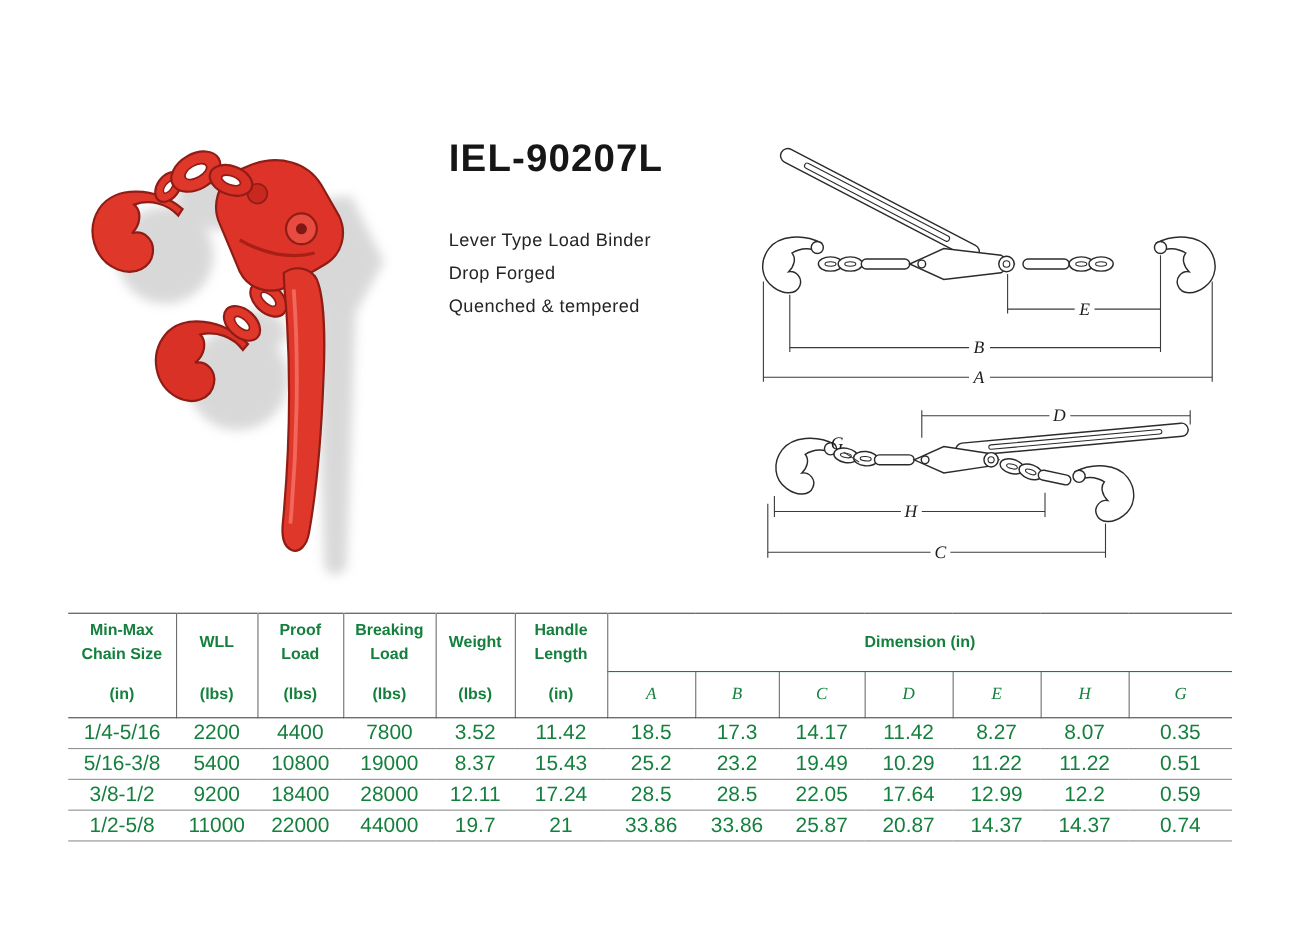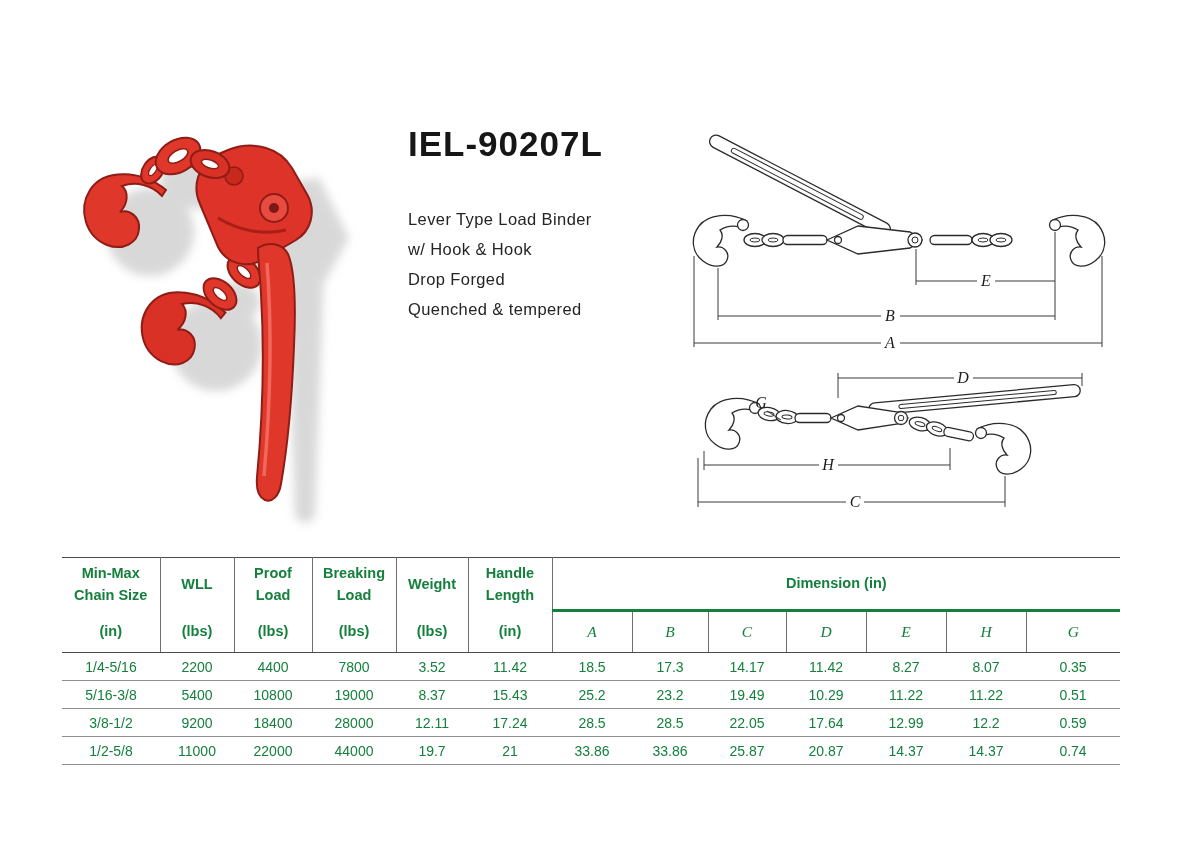--- a/index.html
+++ b/index.html
@@ -37,27 +37,27 @@
     border-top: 1.3px solid #4a4a4a;
   }
   .spec-table th, .spec-table td { padding: 0; }
   .h-main {
     border-right: 1px solid #6e6e6e;
     border-bottom: 1.3px solid #4a4a4a;
     vertical-align: top; font-weight: bold; font-size: 14.5px;
   }
   .h-top { height: 52px; display: flex; flex-direction: column; justify-content: center; line-height: 1.55; }
   .h-unit { height: 42px; display: flex; align-items: center; justify-content: center; }
-  .h-group { height: 52px; vertical-align: middle; border-bottom: 3px solid #15803d; font-weight: bold; font-size: 14.5px; }
+  .h-group { height: 52px; vertical-align: middle; border-bottom: 1px solid #15803d; font-weight: bold; font-size: 14.5px; }
   #dim-cols-row th {
     height: 42px; border-right: 1px solid #6e6e6e; border-bottom: 1.3px solid #4a4a4a;
     font-family: "Liberation Serif", serif; font-style: italic; font-size: 15.5px; font-weight: normal;
   }
   #dim-cols-row th:last-child { border-right: none; }
-  #spec-tbody td { height: 28px; border-bottom: 1px solid #8f8f8f; font-size: 14px; }
+  #spec-tbody td { height: 28px; border-bottom: 1px solid #8f8f8f; font-size: 19px; }
 </style>
 </head>
 <body>
 
 <div class="page">
 
   <svg class="product-photo" viewBox="0 0 336 436" xmlns="http://www.w3.org/2000/svg">
     <defs>
       <filter id="blur5" x="-30%" y="-30%" width="160%" height="160%">
           <feGaussianBlur stdDeviation="5"></feGaussianBlur>
@@ -116,21 +116,20 @@
     <g transform="translate(152,66) rotate(20)">
       <ellipse rx="20" ry="13" fill="#d93125" stroke="#8f1d16" stroke-width="2"></ellipse>
       <ellipse rx="9" ry="4" fill="#ffffff" stroke="#8f1d16" stroke-width="1.5"></ellipse>
     </g>
   </svg>
 
   <div class="title-block">
     <div class="product-code">IEL-90207L</div>
     <div class="product-description">
         <div class="desc-line">Lever Type Load Binder</div>
-        <div class="desc-line">w/ Hook &amp; Hook</div>
         <div class="desc-line">Drop Forged</div>
         <div class="desc-line">Quenched &amp; tempered</div>
       </div>
   </div>
 
   <svg class="diagram" viewBox="0 0 424 392" xmlns="http://www.w3.org/2000/svg">
     <defs>
       <g id="hookL">
         <path d="M55,9 C38,0 16,2 7,14 C-2,26 0,41 11,49 C20,56 32,56 35,48 C38,41 32,34 25,35 C30,30 32,23 28,18 C36,13 46,13 54,17 Z" fill="#ffffff" stroke="#2b2b2b" stroke-width="1.3"></path>
         <circle cx="51" cy="13" r="5.5" fill="#ffffff" stroke="#2b2b2b" stroke-width="1.3"></circle>

